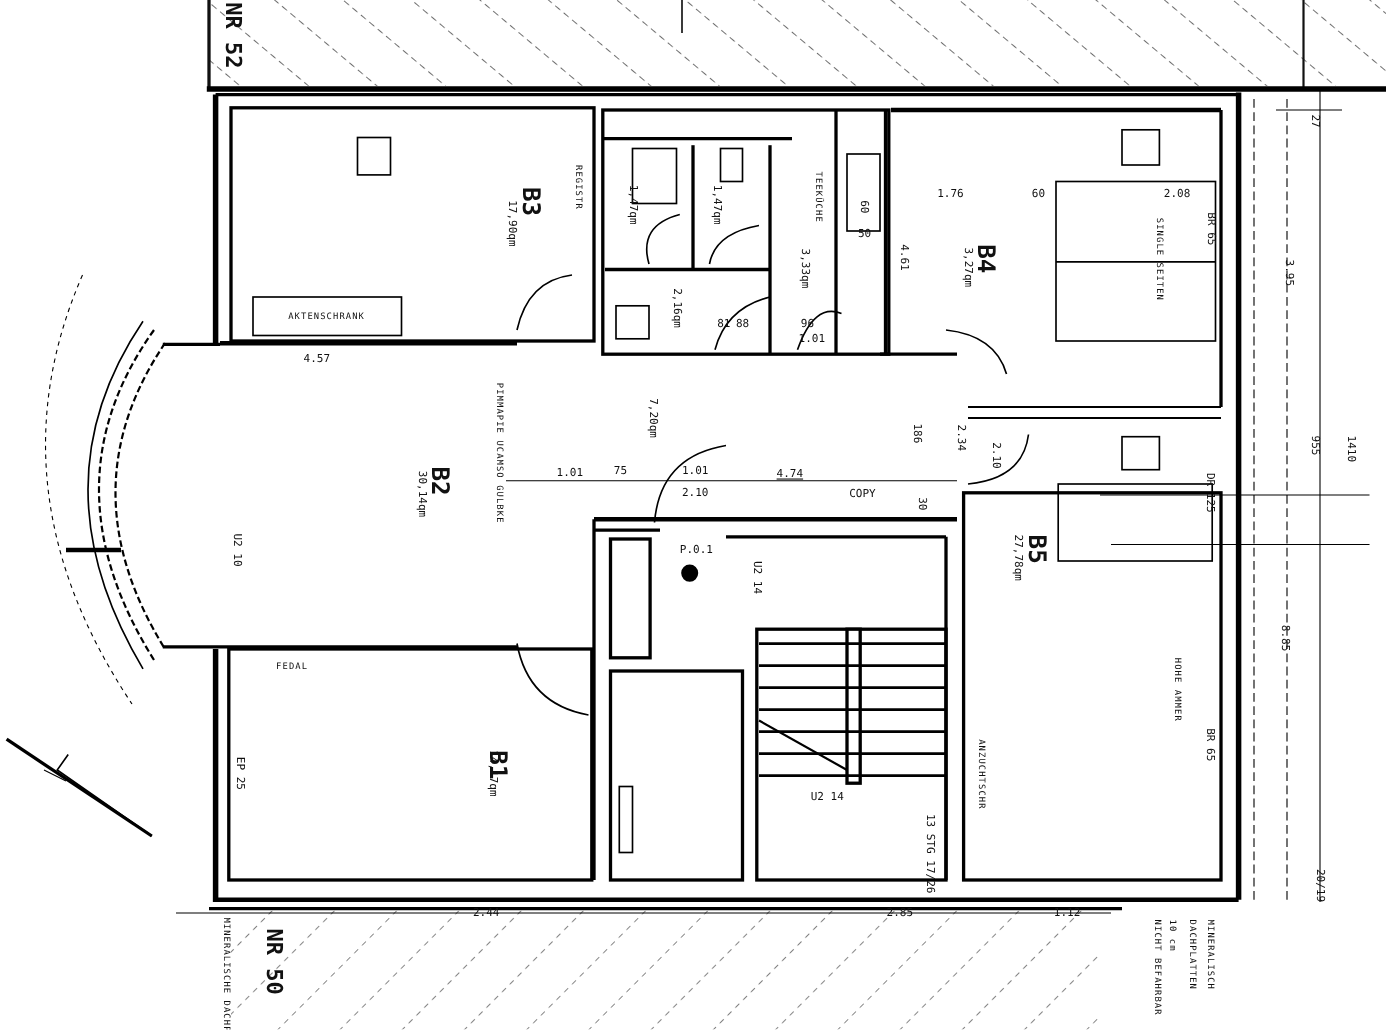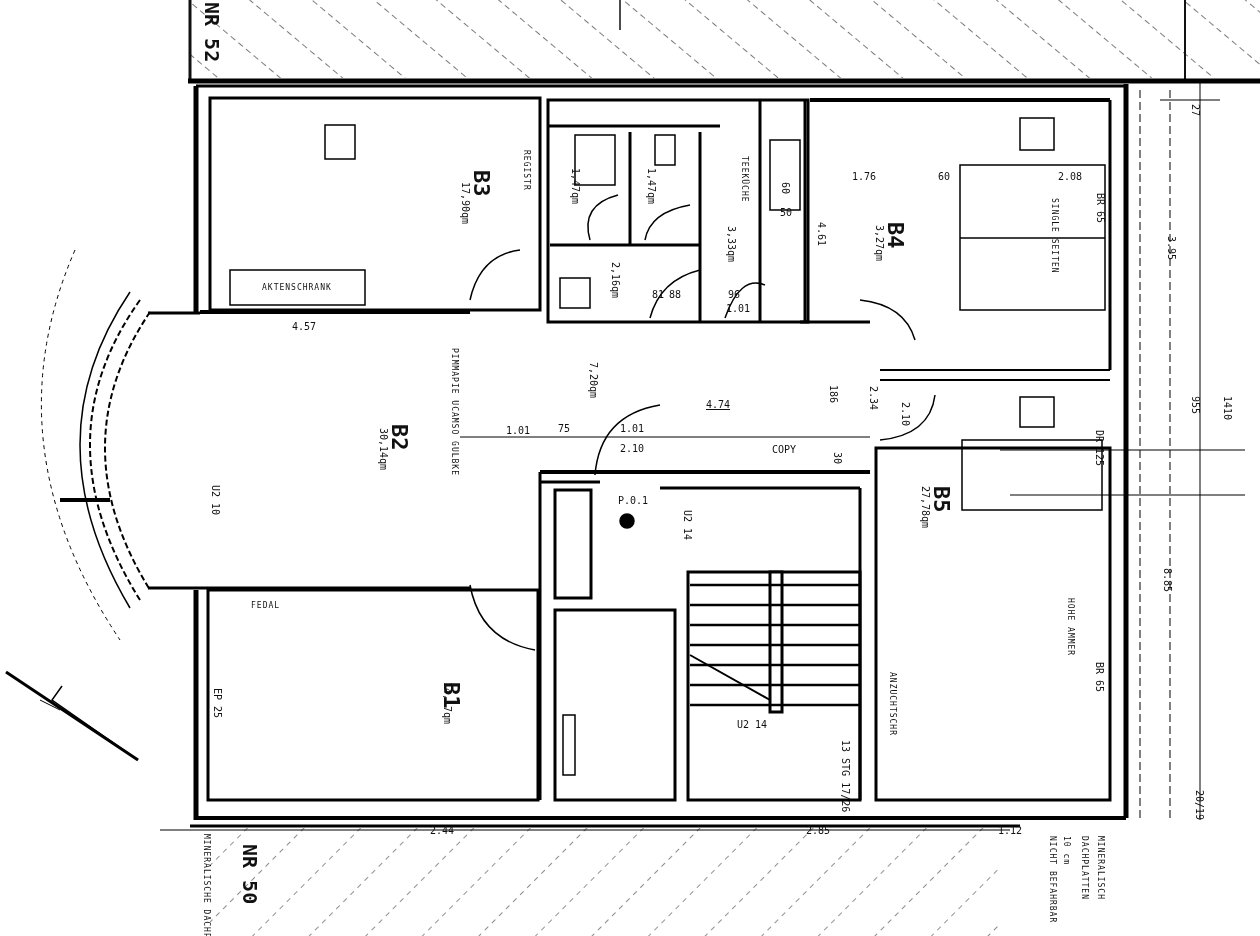--- a/index.html
+++ b/index.html
@@ -152,21 +152,21 @@
 
 <div class="lbl room-id rot90" style="left:492px;top:170px;">B3</div>
 <div class="lbl area rot90" style="left:470px;top:182px;">17,90qm</div>
 <div class="lbl small" style="left:262px;top:284px;">AKTENSCHRANK</div>
 <div class="lbl small rot90" style="left:530px;top:150px;">REGISTR</div>
 
 <div class="lbl room-id rot90" style="left:410px;top:424px;">B2</div>
 <div class="lbl area rot90" style="left:388px;top:428px;">30,14qm</div>
 <div class="lbl small rot90" style="left:458px;top:348px;">PIMMAPIE UCAMSO GULBKE</div>
 <div class="lbl dim rot90" style="left:220px;top:485px;">U2 10</div>
-<div class="lbl dim" style="left:276px;top:322px;margin-left:16px;">4.57</div>
+<div class="lbl dim" style="left:276px;top:322px;">4.57</div>
 
 <div class="lbl room-id rot90" style="left:462px;top:682px;">B1</div>
 <div class="lbl area rot90" style="left:452px;top:682px;">14,17qm</div>
 <div class="lbl small" style="left:251px;top:602px;">FEDAL</div>
 <div class="lbl dim rot90" style="left:222px;top:688px;">EP 25</div>
 
 <div class="lbl room-id rot90" style="left:906px;top:222px;">B4</div>
 <div class="lbl area rot90" style="left:884px;top:225px;">3,27qm</div>
 <div class="lbl small rot90" style="left:1058px;top:198px;">SINGLE SEITEN</div>
 <div class="lbl dim rot90" style="left:1105px;top:193px;">BR 65</div>
@@ -197,42 +197,42 @@
 <div class="lbl dim" style="left:618px;top:496px;">P.0.1</div>
 <div class="lbl dim rot90" style="left:692px;top:510px;">U2 14</div>
 <div class="lbl dim" style="left:737px;top:720px;">U2 14</div>
 <div class="lbl dim rot90" style="left:850px;top:740px;">13 STG 17/26</div>
 
 
 <div class="lbl dim" style="left:506px;top:426px;">1.01</div>
 <div class="lbl dim" style="left:558px;top:424px;">75</div>
 <div class="lbl dim" style="left:620px;top:424px;">1.01</div>
 <div class="lbl dim" style="left:620px;top:444px;">2.10</div>
-<div class="lbl dim" style="left:706px;top:400px;text-decoration:underline;">4.74</div>
+<div class="lbl dim" style="left:706px;top:427px;text-decoration:underline;">4.74</div>
 <div class="lbl dim rot90" style="left:838px;top:385px;">186</div>
 <div class="lbl dim rot90" style="left:842px;top:452px;">30</div>
 <div class="lbl dim" style="left:652px;top:290px;">81</div>
 <div class="lbl dim" style="left:669px;top:290px;">88</div>
 <div class="lbl dim" style="left:728px;top:290px;">96</div>
 <div class="lbl dim" style="left:726px;top:304px;">1.01</div>
 <div class="lbl dim rot90" style="left:878px;top:386px;">2.34</div>
 <div class="lbl dim rot90" style="left:910px;top:402px;">2.10</div>
 
 
 <div class="lbl dim rot90" style="left:1176px;top:236px;">3.95</div>
 <div class="lbl dim rot90" style="left:1200px;top:396px;">955</div>
 <div class="lbl dim rot90" style="left:1232px;top:396px;">1410</div>
 <div class="lbl dim rot90" style="left:1200px;top:104px;">27</div>
 <div class="lbl dim rot90" style="left:1172px;top:568px;">8.85</div>
 <div class="lbl dim rot90" style="left:1204px;top:790px;">20/19</div>
 
 
 <div class="lbl dim" style="left:430px;top:826px;">2.44</div>
 <div class="lbl dim" style="left:806px;top:826px;">2.85</div>
-<div class="lbl dim" style="left:958px;top:826px;margin-left:40px;">1.12</div>
+<div class="lbl dim" style="left:958px;top:826px;">1.12</div>
 
 
 <div class="lbl small rot90" style="left:210px;top:834px;">MINERALISCHE DACHPLATTEN</div>
 <div class="lbl small rot90" style="left:1104px;top:836px;">MINERALISCH</div>
 <div class="lbl small rot90" style="left:1088px;top:836px;">DACHPLATTEN</div>
 <div class="lbl small rot90" style="left:1070px;top:836px;">10 cm</div>
 <div class="lbl small rot90" style="left:1056px;top:836px;">NICHT BEFAHRBAR</div>
 </div>
 
 </body></html>

